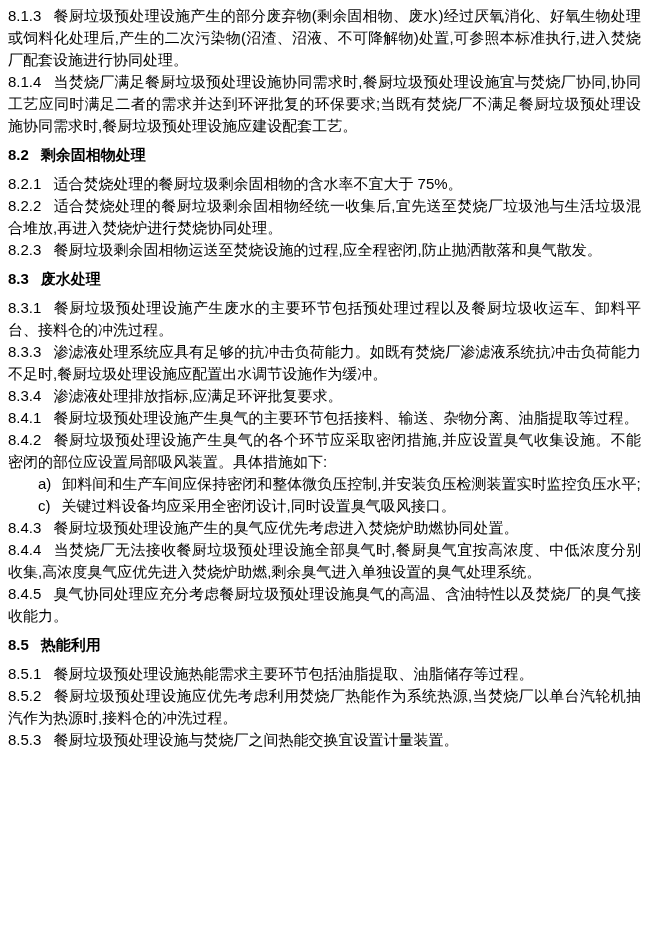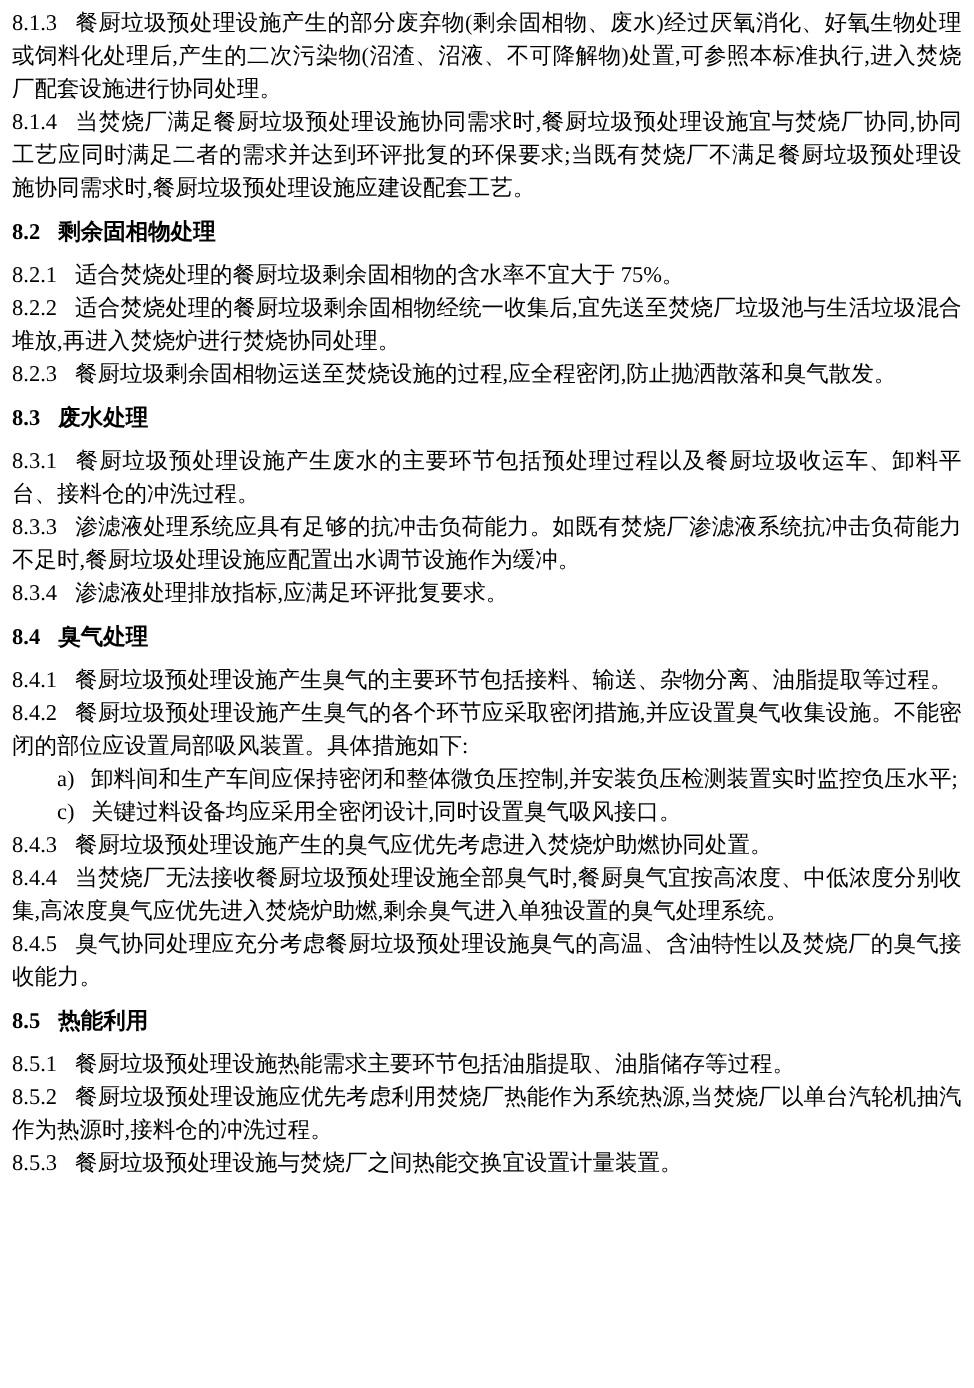--- a/index.html
+++ b/index.html
@@ -9,21 +9,20 @@
     height: 925px;
     overflow: hidden;
     font-family: "Liberation Sans", sans-serif;
     color: #000000;
   }
   .doc-page {
     width: 649px;
     height: 925px;
     padding: 5px 8px 0 8px;
     background: #ffffff;
-    font-family: Liberation Serif, serif;
   }
   .doc-body {
     font-size: 15px;
     line-height: 22px;
     text-align: justify;
   }
   p.item, p.heading, p.list { margin: 0; }
   p.heading {
     font-weight: bold;
     margin: 7px 0 7px 0;
@@ -45,21 +44,20 @@
       <p class="item"><span class="num">8.1.3</span><span class="txt">餐厨垃圾预处理设施产生的部分废弃物(剩余固相物、废水)经过厌氧消化、好氧生物处理或饲料化处理后,产生的二次污染物(沼渣、沼液、不可降解物)处置,可参照本标准执行,进入焚烧厂配套设施进行协同处理。</span></p>
       <p class="item"><span class="num">8.1.4</span><span class="txt">当焚烧厂满足餐厨垃圾预处理设施协同需求时,餐厨垃圾预处理设施宜与焚烧厂协同,协同工艺应同时满足二者的需求并达到环评批复的环保要求;当既有焚烧厂不满足餐厨垃圾预处理设施协同需求时,餐厨垃圾预处理设施应建设配套工艺。</span></p>
       <p class="heading"><span class="num">8.2</span><span class="txt">剩余固相物处理</span></p>
       <p class="item"><span class="num">8.2.1</span><span class="txt">适合焚烧处理的餐厨垃圾剩余固相物的含水率不宜大于 75%。</span></p>
       <p class="item"><span class="num">8.2.2</span><span class="txt">适合焚烧处理的餐厨垃圾剩余固相物经统一收集后,宜先送至焚烧厂垃圾池与生活垃圾混合堆放,再进入焚烧炉进行焚烧协同处理。</span></p>
       <p class="item"><span class="num">8.2.3</span><span class="txt">餐厨垃圾剩余固相物运送至焚烧设施的过程,应全程密闭,防止抛洒散落和臭气散发。</span></p>
       <p class="heading"><span class="num">8.3</span><span class="txt">废水处理</span></p>
       <p class="item"><span class="num">8.3.1</span><span class="txt">餐厨垃圾预处理设施产生废水的主要环节包括预处理过程以及餐厨垃圾收运车、卸料平台、接料仓的冲洗过程。</span></p>
       <p class="item"><span class="num">8.3.3</span><span class="txt">渗滤液处理系统应具有足够的抗冲击负荷能力。如既有焚烧厂渗滤液系统抗冲击负荷能力不足时,餐厨垃圾处理设施应配置出水调节设施作为缓冲。</span></p>
       <p class="item"><span class="num">8.3.4</span><span class="txt">渗滤液处理排放指标,应满足环评批复要求。</span></p>
-      <p class="heading"><span class="num">8.4</span><span class="txt">臭气处理</span></p>
       <p class="item"><span class="num">8.4.1</span><span class="txt">餐厨垃圾预处理设施产生臭气的主要环节包括接料、输送、杂物分离、油脂提取等过程。</span></p>
       <p class="item"><span class="num">8.4.2</span><span class="txt">餐厨垃圾预处理设施产生臭气的各个环节应采取密闭措施,并应设置臭气收集设施。不能密闭的部位应设置局部吸风装置。具体措施如下:</span></p>
       <p class="list"><span class="num">a)</span><span class="txt">卸料间和生产车间应保持密闭和整体微负压控制,并安装负压检测装置实时监控负压水平;</span></p>
       <p class="list"><span class="num">c)</span><span class="txt">关键过料设备均应采用全密闭设计,同时设置臭气吸风接口。</span></p>
       <p class="item"><span class="num">8.4.3</span><span class="txt">餐厨垃圾预处理设施产生的臭气应优先考虑进入焚烧炉助燃协同处置。</span></p>
       <p class="item"><span class="num">8.4.4</span><span class="txt">当焚烧厂无法接收餐厨垃圾预处理设施全部臭气时,餐厨臭气宜按高浓度、中低浓度分别收集,高浓度臭气应优先进入焚烧炉助燃,剩余臭气进入单独设置的臭气处理系统。</span></p>
       <p class="item"><span class="num">8.4.5</span><span class="txt">臭气协同处理应充分考虑餐厨垃圾预处理设施臭气的高温、含油特性以及焚烧厂的臭气接收能力。</span></p>
       <p class="heading"><span class="num">8.5</span><span class="txt">热能利用</span></p>
       <p class="item"><span class="num">8.5.1</span><span class="txt">餐厨垃圾预处理设施热能需求主要环节包括油脂提取、油脂储存等过程。</span></p>
       <p class="item"><span class="num">8.5.2</span><span class="txt">餐厨垃圾预处理设施应优先考虑利用焚烧厂热能作为系统热源,当焚烧厂以单台汽轮机抽汽作为热源时,接料仓的冲洗过程。</span></p>

